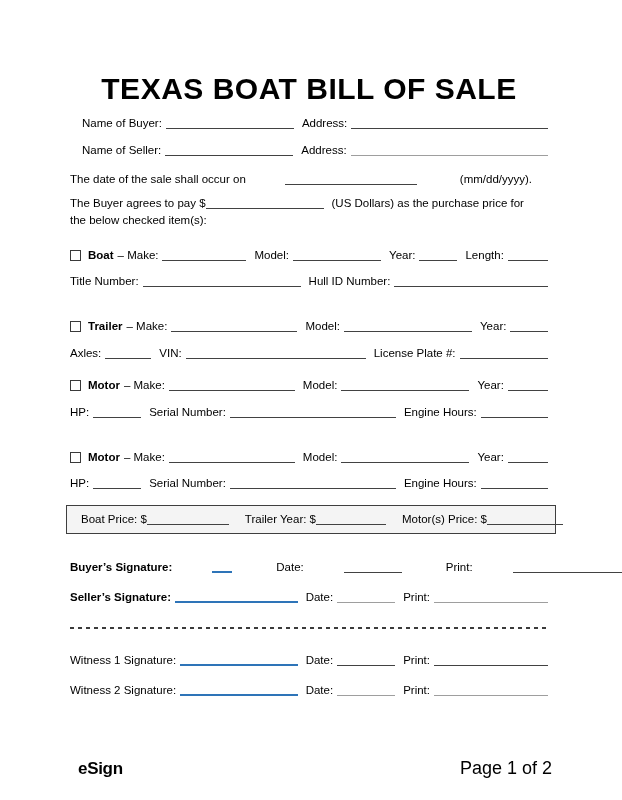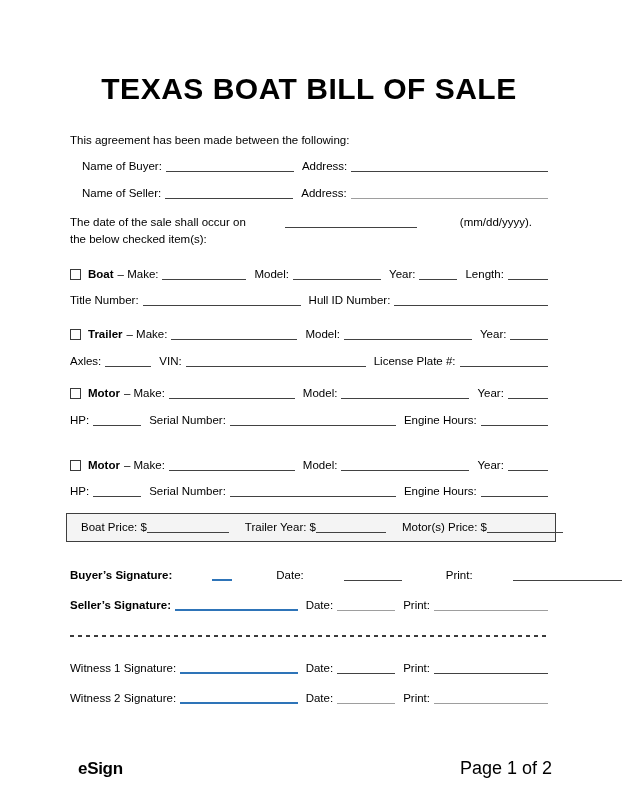--- a/index.html
+++ b/index.html
@@ -80,21 +80,21 @@
   .brand{font-size:17px;font-weight:bold;letter-spacing:-.3px;}
   .pagenum{font-size:18px;}
   
   .mt-intro{margin-top:28px;}
   .mt-buyer{margin-top:11px;}
   .mt-seller{margin-top:12px;}
   .mt-date{margin-top:14px;gap:35px;}
   .mt-pay{margin-top:9px;}
   .mt-boat{margin-top:20px;}
   .mt-titleno{margin-top:11px;}
-  .mt-trailer{margin-top:19px;text-align:center;}
+  .mt-trailer{margin-top:30px;text-align:center;}
   .mt-axles{margin-top:12px;justify-content:flex-end;}
   .mt-motor1{margin-top:17px;}
   .mt-hp1{margin-top:12px;}
   .mt-motor2{margin-top:30px;}
   .mt-hp2{margin-top:11px;}
   .mt-buyersig{margin-top:27px;gap:36px;}
   .mt-sellersig{margin-top:15px;}
   .mt-witness1{margin-top:25px;}
   .mt-witness2{margin-top:15px;}
   
@@ -117,23 +117,20 @@
   .w-sigdate{width:58px;}
   .w-sigprint{width:114px;}
 </style>
 </head>
 <body>
 
 <div class="page">
 
   <h1 class="title">TEXAS BOAT BILL OF SALE</h1>
 
-  <div class="row mt-intro">
-    <span class="lbl">This agreement has been made between the following:</span>
-  </div>
 
   <div class="row indent mt-buyer">
     <span class="lbl">Name of Buyer:</span>
     <span class="blank w-name"></span>
     <span class="lbl">Address:</span>
     <span class="blank grow"></span>
   </div>
 
   <div class="row indent mt-seller">
     <span class="lbl">Name of Seller:</span>
@@ -142,20 +139,25 @@
     <span class="blank grow light"></span>
   </div>
 
   <div class="row mt-date">
     <span class="lbl">The date of the sale shall occur on</span>
     <span class="blank w-date"></span>
     <span class="lbl">(mm/dd/yyyy).</span>
   </div>
 
   <div>
+    <div class="row mt-pay">
+      <span class="lbl tight">The Buyer agrees to pay $</span>
+      <span class="blank w-pay"></span>
+      <span class="lbl">(US Dollars) as the purchase price for</span>
+    </div>
     <p class="para">the below checked item(s):</p>
   </div>
 
   <div class="row mt-boat">
     <span class="checkbox"></span>
     <span class="name">Boat</span>
     <span class="lbl">– Make:</span>
     <span class="blank w-make"></span>
     <span class="lbl">Model:</span>
     <span class="blank w-model"></span>

